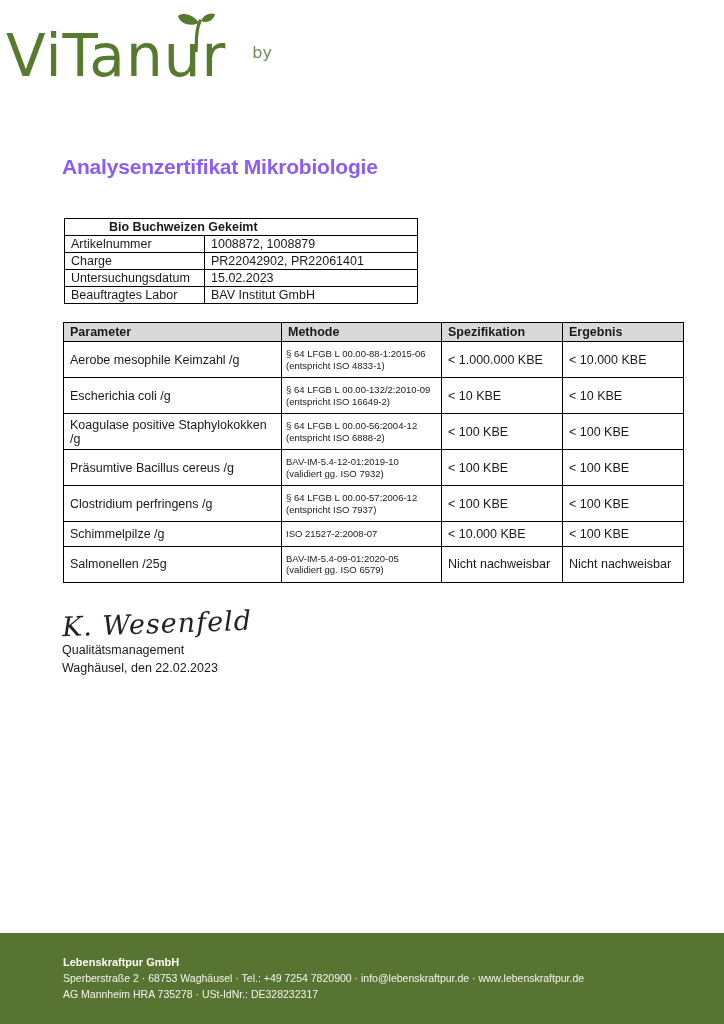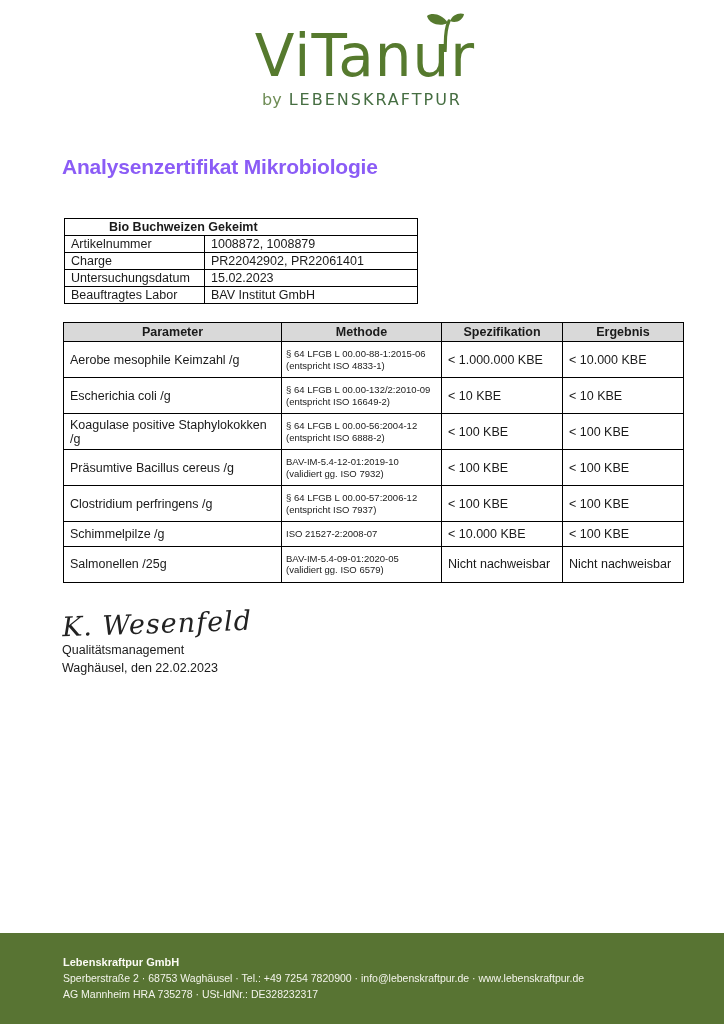--- a/index.html
+++ b/index.html
@@ -16,21 +16,21 @@
     width:724px;height:1024px;
     margin:0 auto;
     background:#ffffff;
     font-family:"Liberation Sans", sans-serif;
     color:#1a1a1a;
     overflow:hidden;
   }
   
   .logo{
     position:absolute;top:14px;left:0;width:724px;
-    display:flex;flex-direction:column;align-items:center;
+    display:flex;flex-direction:row;align-items:center;gap:26px;
   }
   .logo-mark{position:relative;display:inline-block;padding-left:6px;}
   .sprout{position:absolute;top:-2px;right:8px;}
   .brand-word{
     font-family:"DejaVu Sans", sans-serif;
     font-size:58px;line-height:1.45;
     font-weight:400;
     color:var(--brand-green);
     letter-spacing:1px;
     transform:scaleY(1.08);
@@ -65,21 +65,21 @@
   .results-table{
     position:absolute;left:63px;top:322px;width:620px;
     font-size:12.5px;table-layout:fixed;
   }
   .results-table col.c-param{width:218px;}
   .results-table col.c-meth{width:160px;}
   .results-table col.c-spec{width:121px;}
   .results-table col.c-erg{width:121px;}
   .results-table th{
     background:var(--table-header-bg);
-    text-align:center;font-weight:bold;
+    text-align:left;font-weight:bold;
     padding:1px 6px;height:19px;line-height:15px;vertical-align:middle;
   }
   .results-table td{padding:2px 6px;vertical-align:middle;}
   .results-table td.meth{
     font-size:9.5px;line-height:11.5px;padding:6px 4px;
   }
   
   .confirmation{
     position:absolute;left:62px;top:562px;width:625px;
     font-size:12.5px;line-height:18px;
@@ -121,21 +121,20 @@
         <svg width="44" height="40" viewBox="0 0 44 40">
           <path d="M22 40 C23 30 21 20 26 9" stroke="#567a2e" stroke-width="3.2" fill="none" stroke-linecap="round"></path>
           <path d="M25 11 C19 2 9 0 4 4 C6 12 17 15 25 11 Z" fill="#567a2e"></path>
           <path d="M27 9 C29 3 36 0 41 2 C40 8 33 12 27 9 Z" fill="#567a2e"></path>
         </svg>
       </span>
       <span class="brand-word">ViTanur</span>
     </div>
     <div class="byline">
       <span class="by">by</span>
-      <span class="byl-brand">LEBENSKRAFTPUR</span>
     </div>
   </div>
 
   <div class="doc-title">Analysenzertifikat Mikrobiologie</div>
 
   <table class="info-table">
     <tbody>
       <tr>
         <td class="info-head" colspan="2">Bio Buchweizen Gekeimt</td>
       </tr>

